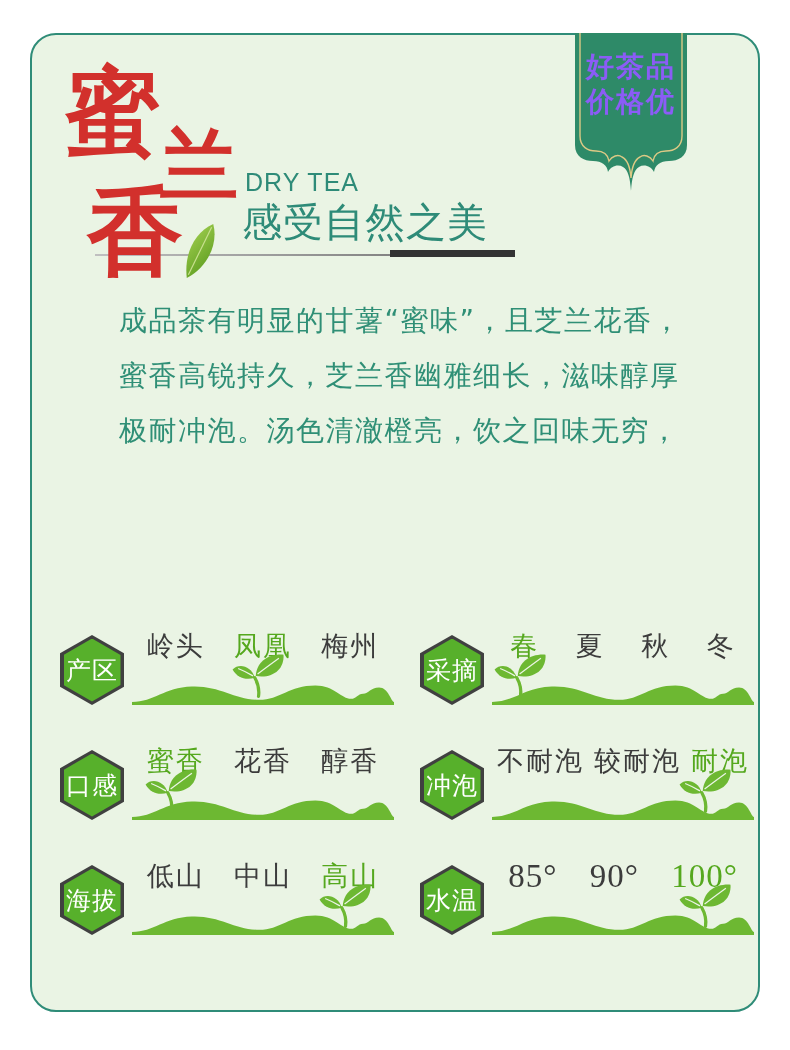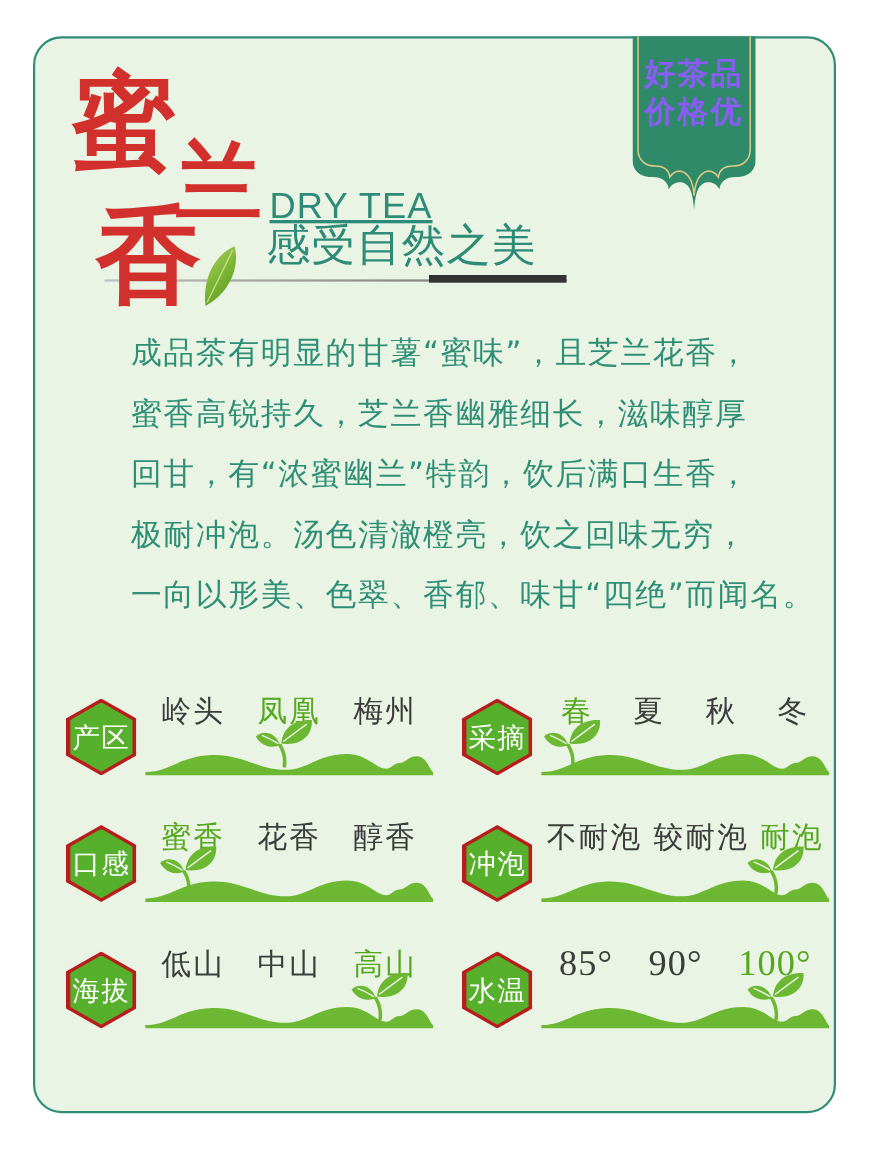--- a/index.html
+++ b/index.html
@@ -13,21 +13,21 @@
   
   .title-char { position:absolute; color:#d2302c; font-family:"Liberation Serif",serif; font-weight:bold; line-height:1; z-index:3; }
   .char-top    { left:33px;  top:30px;  font-size:94px; }
   .char-middle { left:128px; top:92px;  font-size:78px; }
   .char-bottom { left:55px;  top:150px; font-size:96px; }
 
   .underline { position:absolute; left:63px; top:219px; width:420px; height:2px;
                background:linear-gradient(to right,#c0c0c0,#6a6a6a); z-index:1; }
   .underline-thick { position:absolute; right:0; top:-4px; width:125px; height:7px; background:#333333; }
 
-  .subtitle-en { position:absolute; left:213px; top:133px; color:#2e8b78; font-size:33px; letter-spacing:1px; z-index:2;text-decoration:underline; }
+  .subtitle-en { position:absolute; left:213px; top:133px; color:#2e8b78; font-size:25px; letter-spacing:1px; z-index:2; }
   .subtitle-cn { position:absolute; left:210px; top:160px; color:#2e8b78; font-size:40px; letter-spacing:1px; z-index:2; }
 
   .header-leaf { position:absolute; left:146px; top:184px; width:44px; height:64px; transform:rotate(26deg); z-index:4; }
 
   
   .ribbon { position:absolute; left:543px; top:-2px; width:112px; height:172px; z-index:5; }
   .ribbon svg { position:absolute; inset:0; width:100%; height:100%; }
   .ribbon-text { position:absolute; left:0; right:0; top:16px; }
   .ribbon-line { color:#8b5cf6; font-size:28px; font-weight:bold; text-align:center; letter-spacing:2px; line-height:35px; white-space:nowrap; }
 
@@ -35,21 +35,21 @@
   .desc { position:absolute; left:63px; top:258px; width:640px;margin-left:24px; }
   .desc-line { color:#2f8f76; font-size:28px; line-height:55px; letter-spacing:1.5px; white-space:nowrap; font-family:"DejaVu Sans",sans-serif; }
 
   
   .grid { position:absolute; left:28px; top:593px; width:694px;
           display:grid; grid-template-columns:1fr 1fr; column-gap:26px; row-gap:38px; }
   .cell { position:relative; height:77px; }
 
   .hex { position:absolute; left:0; top:7px; width:64px; height:70px;
          clip-path:polygon(50% 0,100% 26%,100% 74%,50% 100%,0 74%,0 26%);
-         background:#b91c1c; }
+         background:#404040; }
   .hex-inner { position:absolute; inset:3.5px;
          clip-path:polygon(50% 0,100% 26%,100% 74%,50% 100%,0 74%,0 26%);
          background:#57b02b; }
   .hex-label { position:absolute; inset:0; display:flex; align-items:center; justify-content:center;
          color:#ffffff; font-size:25px; letter-spacing:1px; font-family:"Liberation Serif",serif; }
 
   .optszone { position:absolute; left:72px; right:0; top:0; bottom:0; }
   .opts { position:absolute; left:0; right:0; top:0; height:38px;
           display:flex; justify-content:space-around; }
   .opt { font-size:27px; color:#3c3c3c; font-family:"Liberation Serif",serif; letter-spacing:2px; white-space:nowrap; }
@@ -93,23 +93,21 @@
     </svg>
     <div class="ribbon-text">
       <div class="ribbon-line">好茶品</div>
       <div class="ribbon-line">价格优</div>
     </div>
   </div>
 
   <div class="desc">
     <div class="desc-line">成品茶有明显的甘薯“蜜味”，且芝兰花香，</div>
     <div class="desc-line">蜜香高锐持久，芝兰香幽雅细长，滋味醇厚</div>
-    <div class="desc-line">回甘，有“浓蜜幽兰”特韵，饮后满口生香，</div>
     <div class="desc-line">极耐冲泡。汤色清澈橙亮，饮之回味无穷，</div>
-    <div class="desc-line">一向以形美、色翠、香郁、味甘“四绝”而闻名。</div>
   </div>
 
   <div class="grid" id="attr-grid">
       <div class="cell">
         <div class="hex">
           <div class="hex-inner"></div>
           <span class="hex-label">产区</span>
         </div>
         <div class="optszone">
           <div class="opts">

